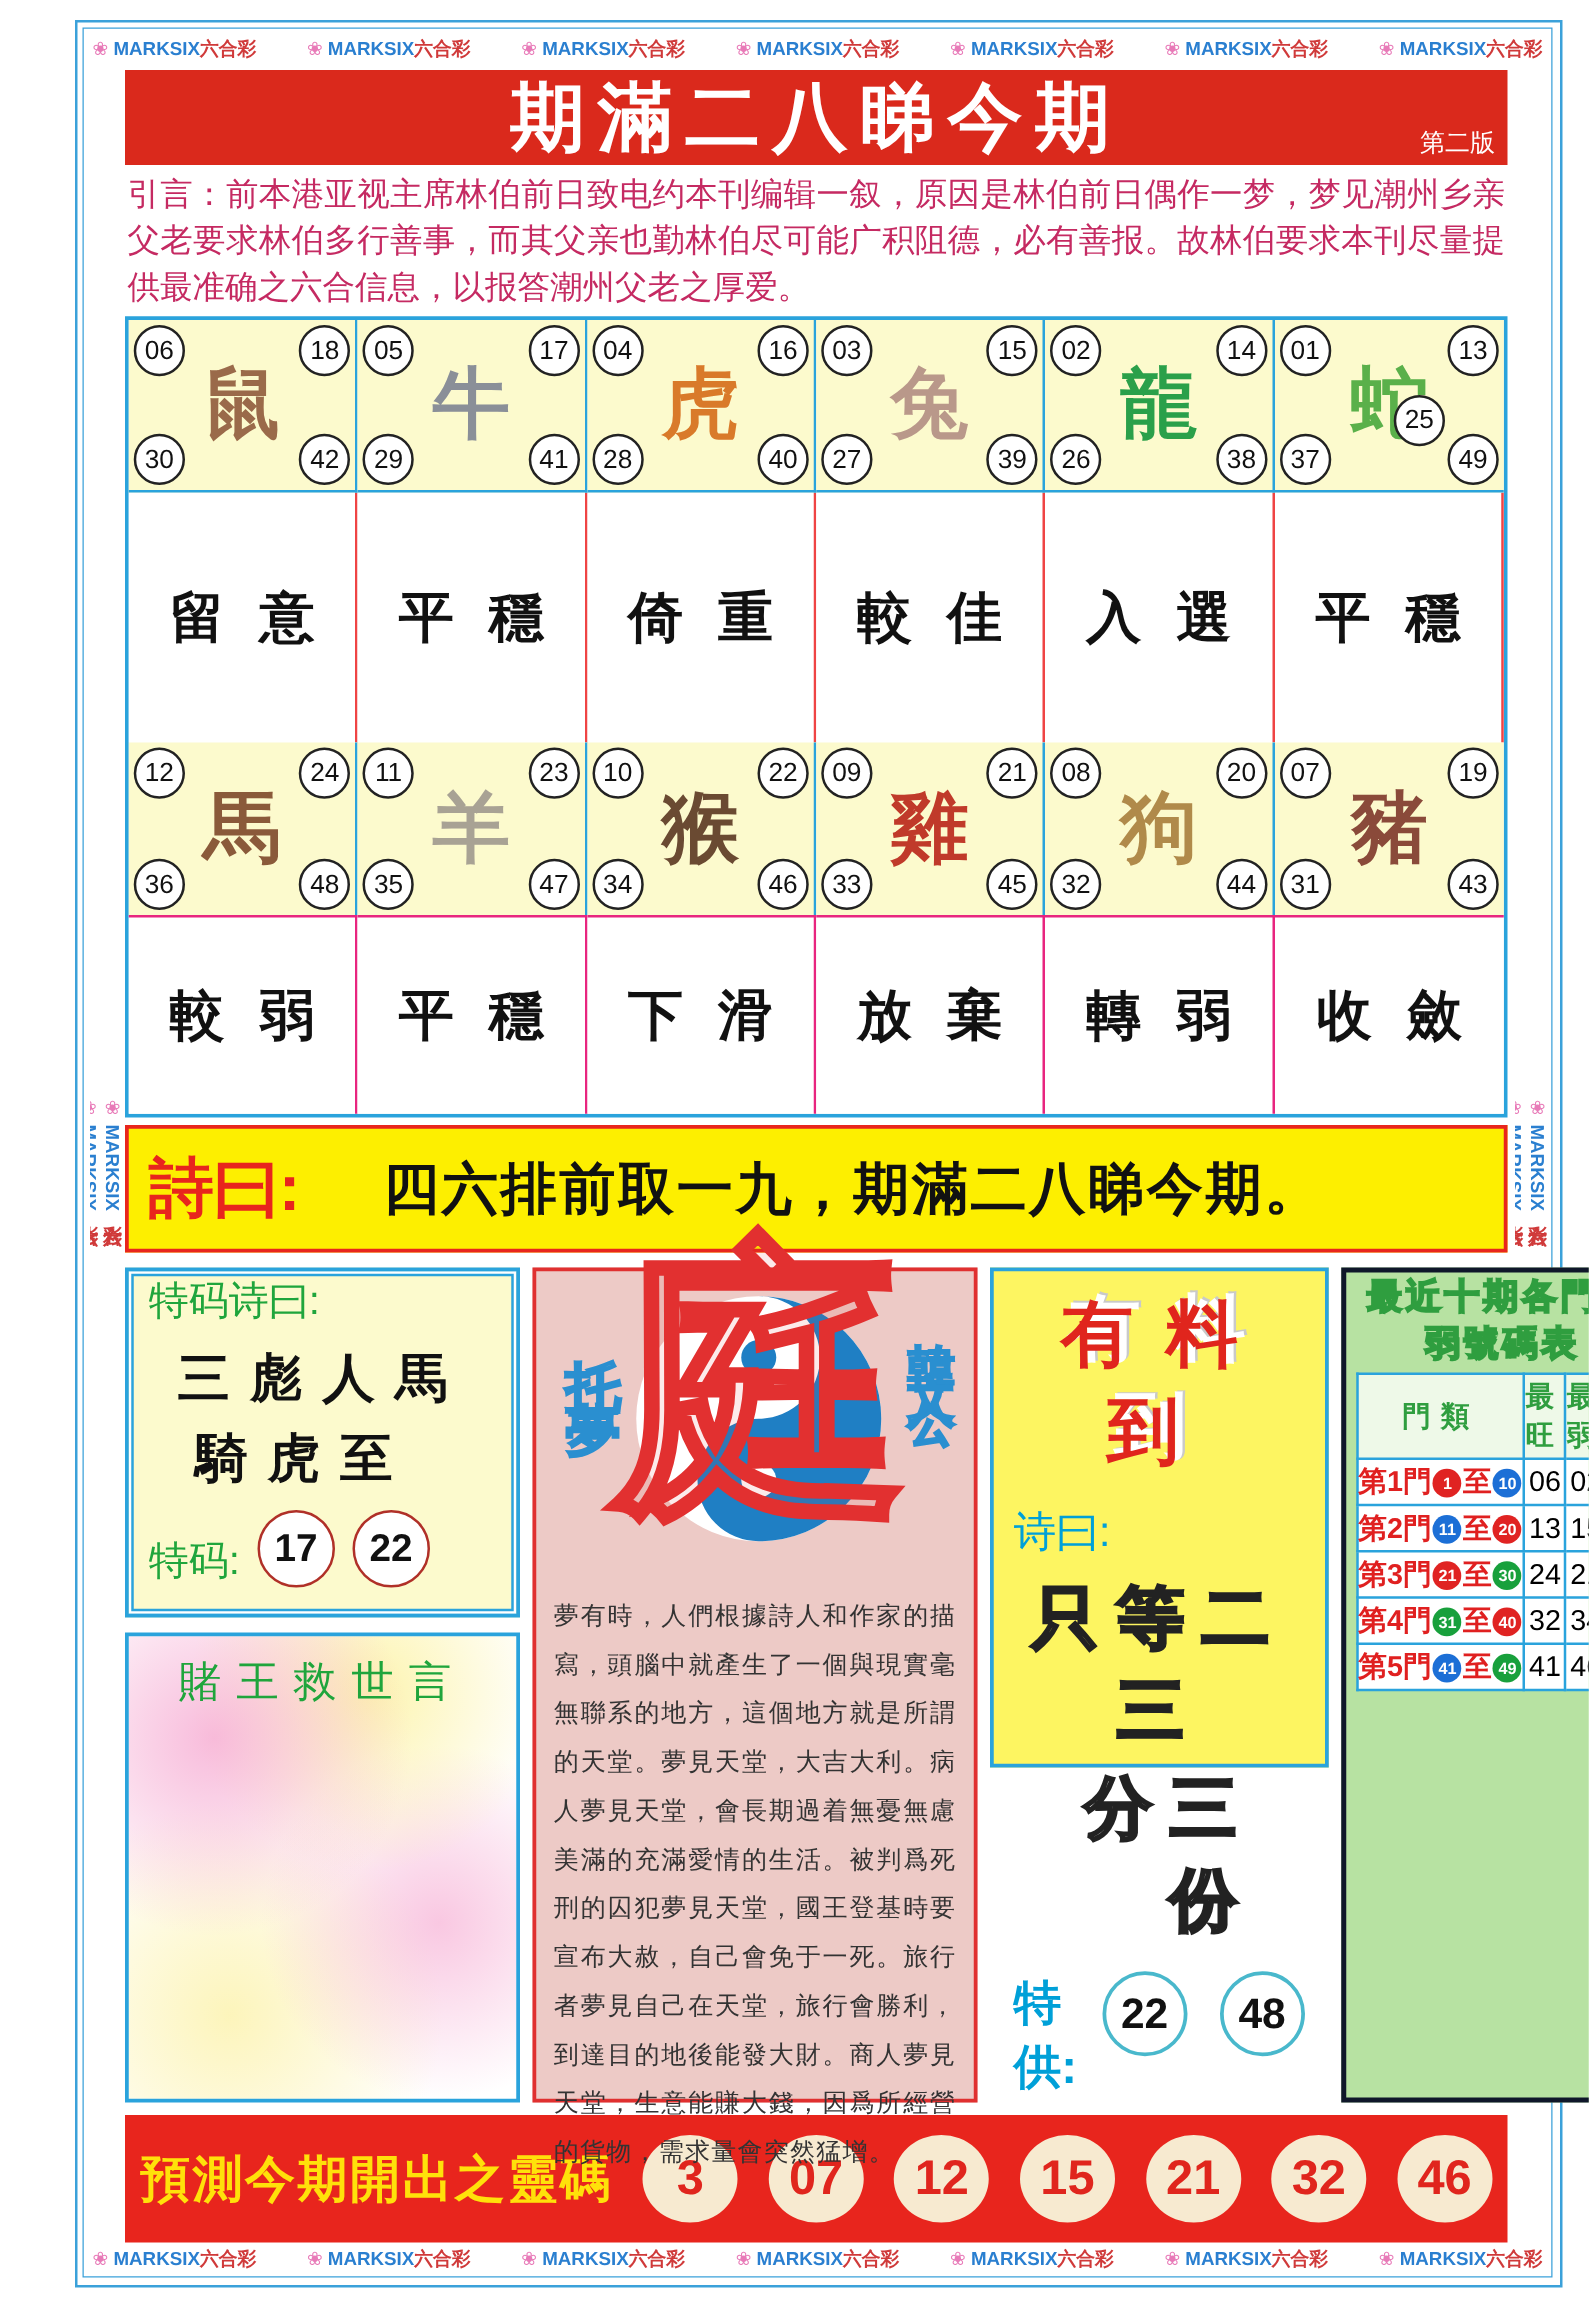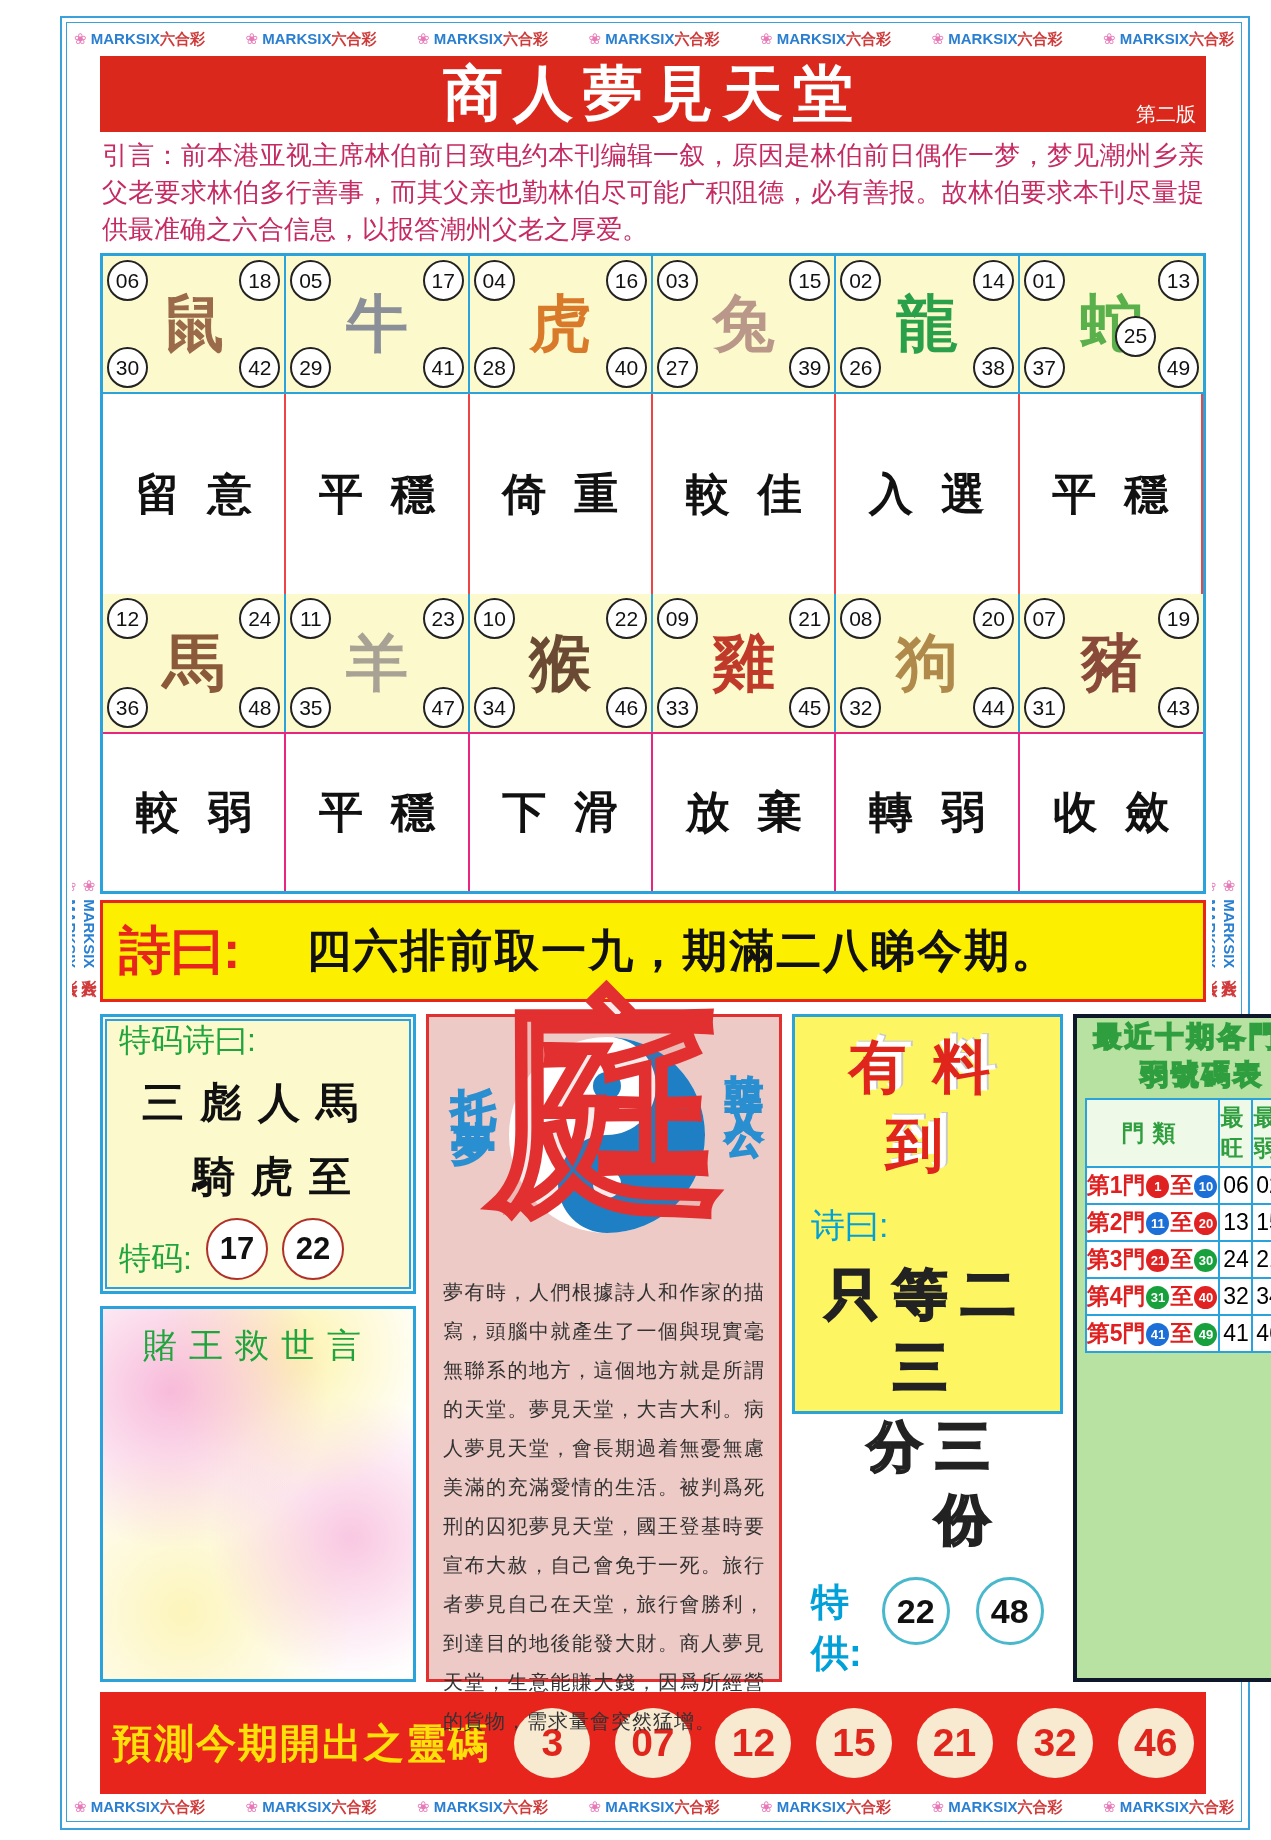--- a/index.html
+++ b/index.html
@@ -45,21 +45,21 @@
   .banner{margin-top:6px;height:96px;background:#fdef00;border:3px solid #e8251d;display:flex;align-items:center;padding:0 16px;gap:40px;}
   .banner .blabel{color:#e8251d;font-size:52px;font-weight:bold;margin-right:26px;}
   .banner .btext{color:#111;font-size:45px;font-weight:bold;letter-spacing:2px;}
   
   .bottom{margin-top:12px;display:flex;gap:10px;height:668px;}
   .col-left{width:316px;display:flex;flex-direction:column;gap:12px;}
   .box{border:3px solid #2aa3dc;box-sizing:border-box;}
   .special{height:288px;background:#fcfacd;box-shadow:inset 0 0 0 2px #fff,inset 0 0 0 4px #2aa3dc;padding:2px 16px;}
   .special .stitle{color:#1fa53c;font-size:32px;}
   .special .sline1{color:#111;font-size:42px;font-weight:bold;letter-spacing:16px;margin-top:12px;text-align:center;}
-  .special .sline2{color:#111;font-size:42px;font-weight:bold;letter-spacing:16px;margin-top:18px;text-align:right;padding-right:30px;}
+  .special .sline2{color:#111;font-size:42px;font-weight:bold;letter-spacing:16px;margin-top:8px;text-align:center;padding-right:30px;}
   .srow{display:flex;align-items:center;margin-top:12px;gap:14px;}
   .srow .slabel{color:#1fa53c;font-size:32px;margin-top:20px;}
   .circle-red{width:58px;height:58px;border:2px solid #b03028;border-radius:50%;background:#fff;display:flex;align-items:center;justify-content:center;font-size:31px;font-weight:bold;color:#111;}
   .savior{flex:1;background:
       radial-gradient(circle at 22% 22%,rgba(246,170,210,.8),rgba(246,170,210,0) 42%),
       radial-gradient(circle at 62% 12%,rgba(252,242,160,.85),rgba(252,242,160,0) 38%),
       radial-gradient(circle at 80% 62%,rgba(246,170,210,.65),rgba(246,170,210,0) 42%),
       radial-gradient(circle at 26% 82%,rgba(252,242,170,.8),rgba(252,242,170,0) 45%),#fff;
     padding:14px 10px;}
   .savior .vtitle{text-align:center;color:#1fa53c;font-size:34px;letter-spacing:12px;}
@@ -125,21 +125,21 @@
     <span class="bunit"><span class="bflower">❀ </span><span class="bbrand">MARKSIX</span><span class="bcn">六合彩</span></span>
   </div>
 <div class="strip strip-v strip-right" id="strip-right">
     <span class="bunit"><span class="bflower">❀ </span><span class="bbrand">MARKSIX</span><span class="bcn">六合彩</span></span>
     <span class="bunit"><span class="bflower">❀ </span><span class="bbrand">MARKSIX</span><span class="bcn">六合彩</span></span>
   </div>
 
 <div class="content">
 
   <div class="header">
-    <span class="title">商人夢見天堂</span>
+    <span class="title">期滿二八睇今期</span>
     <span class="edition">第二版</span>
   </div>
 
   <div class="intro">引言：前本港亚视主席林伯前日致电约本刊编辑一叙，原因是林伯前日偶作一梦，梦见潮州乡亲父老要求林伯多行善事，而其父亲也勤林伯尽可能广积阻德，必有善报。故林伯要求本刊尽量提供最准确之六合信息，以报答潮州父老之厚爱。</div>
 
   <div class="zgrid">
     <div class="zrow zr1" id="zrow1">
         <div class="zcell">
           <div class="animal" style="color: rgb(154, 106, 74);">鼠</div>
           <span class="num tl">06</span>

